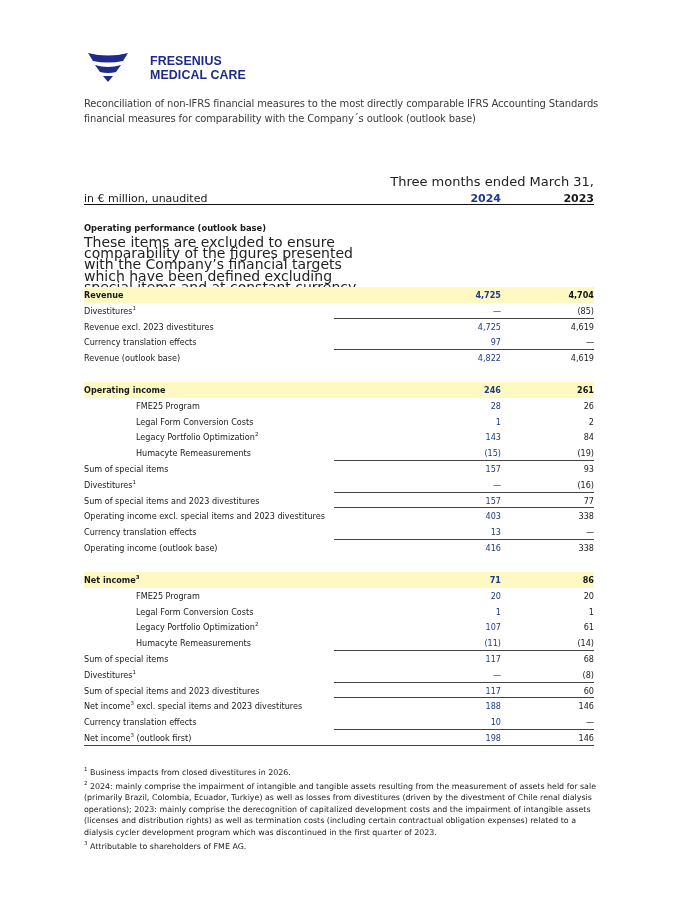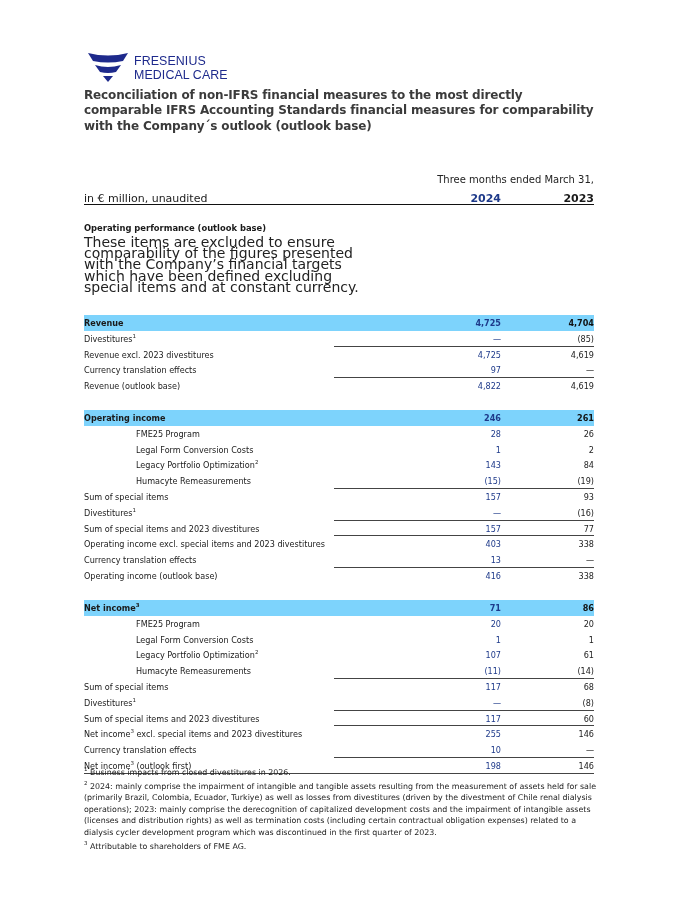--- a/index.html
+++ b/index.html
@@ -1,37 +1,37 @@
 <!DOCTYPE html>
 <html><head>
 <meta charset="utf-8">
 <style>
   html, body { margin: 0; padding: 0; background: #ffffff; }
   body { width: 682px; height: 913px; position: relative; overflow: hidden;
          font-family: "DejaVu Sans", sans-serif; color: #1a1a1a; }
   .logo { position: absolute; left: 88px; top: 51px; width: 200px; height: 36px; }
   .logo svg { position: absolute; left: 0; top: 0; }
-  .logo-text { position: absolute; left: 46px; top: 4px; color: #1e2a8c; font-family: "Liberation Sans", sans-serif;
-               font-weight: normal; font-size: 12.4px; line-height: 13.5px; letter-spacing: 0.1px; }
-  .title { position: absolute; left: 84px; top: 88px; width: 520px; font-weight: bold; font-size: 12px;
+  .logo-text { position: absolute; left: 62px; top: 4px; color: #1e2a8c; font-family: "Liberation Sans", sans-serif;
+               font-weight: bold; font-size: 12.4px; line-height: 13.5px; letter-spacing: 0.1px; }
+  .title { position: absolute; left: 84px; top: 96px; width: 520px; font-weight: normal; font-size: 10px;
            line-height: 15.4px; color: #3b3b3b; letter-spacing: -0.15px; }
-  .period { position: absolute; right: 88px; top: 174px; font-size: 10px; color: #222; }
+  .period { position: absolute; right: 88px; top: 174px; font-size: 13px; color: #222; }
   .unit-row { position: absolute; left: 84px; width: 510px; top: 189px; height: 15px; border-bottom: 1.5px solid #111; font-size: 11px; }
   .unit-row .lbl { position: absolute; left: 0; top: 3px; }
   .unit-row .y24 { position: absolute; right: 93px; top: 3px; font-weight: bold; color: #1e3a8a; }
   .unit-row .y23 { position: absolute; right: 0; top: 3px; font-weight: bold; }
   .sec-title { position: absolute; left: 84px; top: 223px; font-weight: bold; font-size: 8.4px; }
   .sec-desc { position: absolute; left: 84px; top: 237px; width: 300px; font-size: 14px; line-height: 11.2px; color: #222; }
   .tbl { position: absolute; left: 84px; width: 510px; font-size: 8.1px; }
   .row { position: relative; height: 15.8px; }
   .row .lbl { position: absolute; left: 0; top: 3px; white-space: nowrap; }
   .row .lbl.ind { left: 8px; padding-left: 44px; }
   .row .v24 { position: absolute; right: 93px; top: 3px; color: #1e3a8a; text-align: right; }
   .row .v23 { position: absolute; right: 0; top: 3px; color: #222; }
-  .row.head { background: #7dd3fc; font-weight: bold; margin-top: 28px; }
+  .row.head { background: #fef9c3; font-weight: bold; }
   .row.head .v23 { color: #111; text-align: right; }
   .row.line::after { content: ""; position: absolute; left: 250px; right: 0; bottom: 0; border-bottom: 1px solid #444; }
   .row.bottom-line::after { content: ""; position: absolute; left: 0; right: 0; bottom: 0; border-bottom: 1px solid #444; }
   sup { font-size: 5.5px; vertical-align: 4px; line-height: 0; }
   .notes { position: absolute; left: 84px; top: 767px; width: 520px; font-size: 7.9px; line-height: 11.6px; color: #222; }
   .notes p { margin: 0 0 2px 0; }
 </style>
 </head>
 <body>
 
@@ -179,21 +179,21 @@
       <span class="v24">—</span>
       <span class="v23">(8)</span>
     </div>
     <div class="row line">
       <span class="lbl"><span>Sum of special items and 2023 divestitures</span></span>
       <span class="v24">117</span>
       <span class="v23">60</span>
     </div>
     <div class="row">
       <span class="lbl"><span>Net income</span><sup>3</sup><span> excl. special items and 2023 divestitures</span></span>
-      <span class="v24">255</span>
+      <span class="v24">188</span>
       <span class="v23">146</span>
     </div>
     <div class="row line">
       <span class="lbl"><span>Currency translation effects</span></span>
       <span class="v24">10</span>
       <span class="v23">—</span>
     </div>
     <div class="row bottom-line">
       <span class="lbl"><span>Net income</span><sup>3</sup><span> (outlook first)</span></span>
       <span class="v24">198</span>

